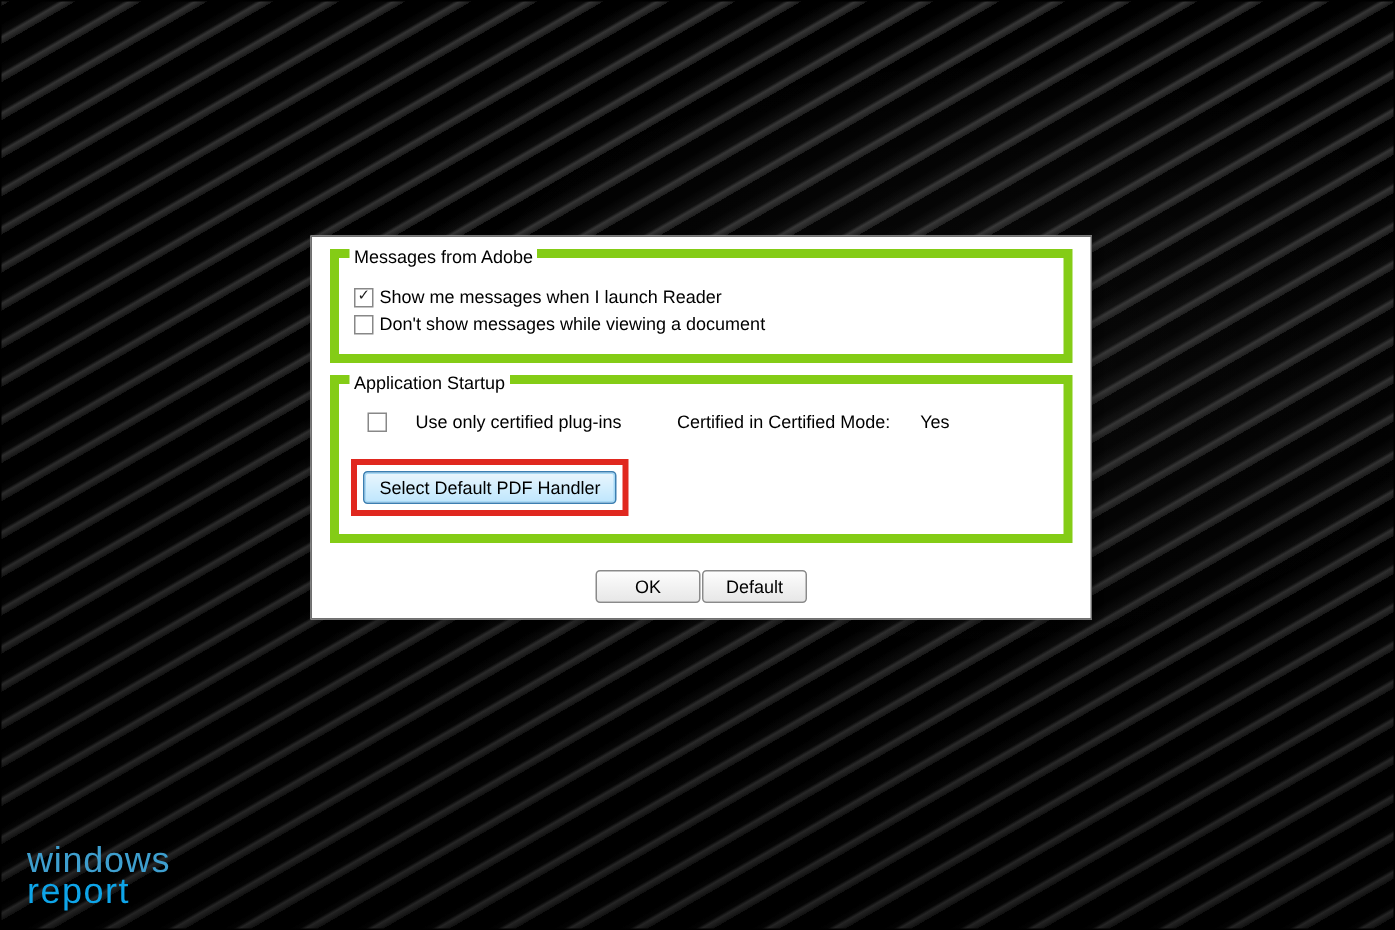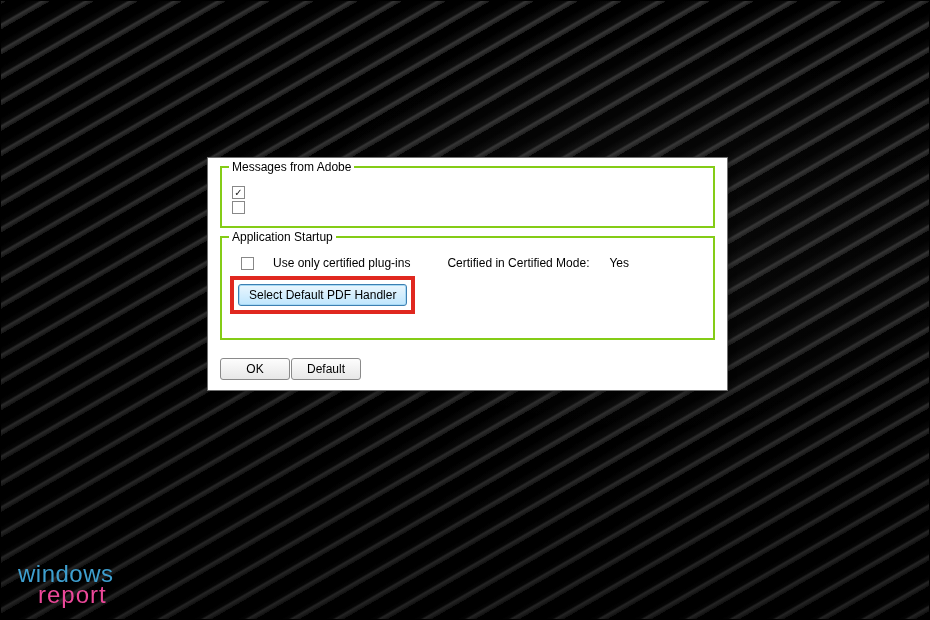--- a/index.html
+++ b/index.html
@@ -44,21 +44,21 @@
     position: absolute;
     left: 207px;
     top: 157px;
     width: 521px;
     background: #fff;
     border: 1px solid #707070;
     box-shadow: 2px 2px 6px rgba(0,0,0,0.3);
     padding: 8px 12px 10px 12px;
   }
   .fieldset {
-    border: 2px solid #84cc16;
+    border: 6px solid #84cc16;
     margin-bottom: 8px;
     position: relative;
     padding: 18px 10px 10px 10px;
   }
   .fieldset-legend {
     position: absolute;
     top: -8px;
     left: 7px;
     background: #fff;
     padding: 0 3px;
@@ -97,21 +97,21 @@
   .startup-row .mode {
     margin-left: 18px;
   }
   .fieldset.startup {
     padding-bottom: 68px;
     padding-left: 19px;
   }
   .highlight-wrap {
     position: absolute;
     left: 8px;
-    bottom: 24px;
+    bottom: 12px;
     border: 4px solid #e0281f;
     padding: 4px;
     text-decoration: underline;
   }
   button.win {
     font-family: inherit;
     font-size: 12px;
     background: linear-gradient(#fdfdfd, #e7e7e7);
     border: 1px solid #8a8a8a;
     border-radius: 3px;
@@ -120,52 +120,54 @@
     min-width: 70px;
     cursor: default;
   }
   button.win.focused {
     background: linear-gradient(#eaf6fd, #bee6fd);
     border: 1px solid #3c7fb1;
     box-shadow: inset 0 0 0 1px #a7d9f5;
   }
   .button-row {
     display: flex;
-    justify-content: flex-start;
+    justify-content: center;
     gap: 1px;
     padding-top: 10px;
   }
 
   .watermark {
     position: absolute;
     left: 18px;
     bottom: 14px;
     color: #4aa8d8;
     font-family: "Segoe UI", sans-serif;
     font-weight: 300;
     line-height: 0.9;
   }
   .watermark .w1 { font-size: 24px; letter-spacing: 0.5px; color:#3e9fcf; font-weight:300;}
-  .watermark .w2 { font-size: 24px; letter-spacing: 1px; color:#ec4899; font-weight:300;margin-left:20px;}
+  .watermark .w2 { font-size: 24px; letter-spacing: 1px; color:#0ea5e9; font-weight:300;}
 </style>
 </head>
 <body>
 
 <div class="bg"></div>
 <div class="frame-border"></div>
 
 <div class="dialog">
 
   <div class="fieldset">
     <div class="fieldset-legend">Messages from Adobe</div>
     <div class="cb-row">
       <span class="checkbox checked"></span>
+      <span>Show me messages when I launch Reader</span>
     </div>
     <div class="cb-row">
       <span class="checkbox"></span>
+      <span>Don't show messages while viewing a document</span>
     </div>
   </div>
 
   <div class="fieldset startup">
     <div class="fieldset-legend">Application Startup</div>
     <div class="startup-row">
       <span class="checkbox"></span>
       <span>Use only certified plug-ins</span>
       <span class="mode">Certified in Certified Mode:</span>
       <span style="margin-left:1px">Yes</span>

